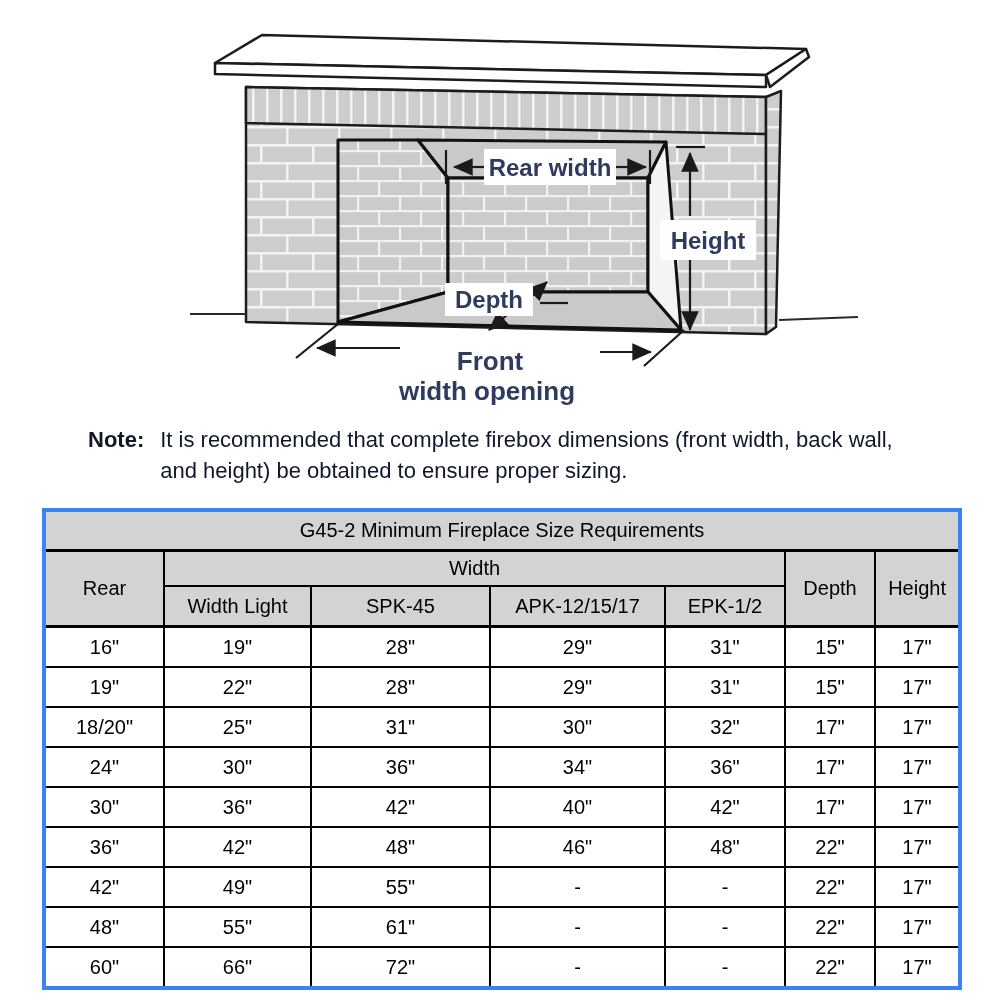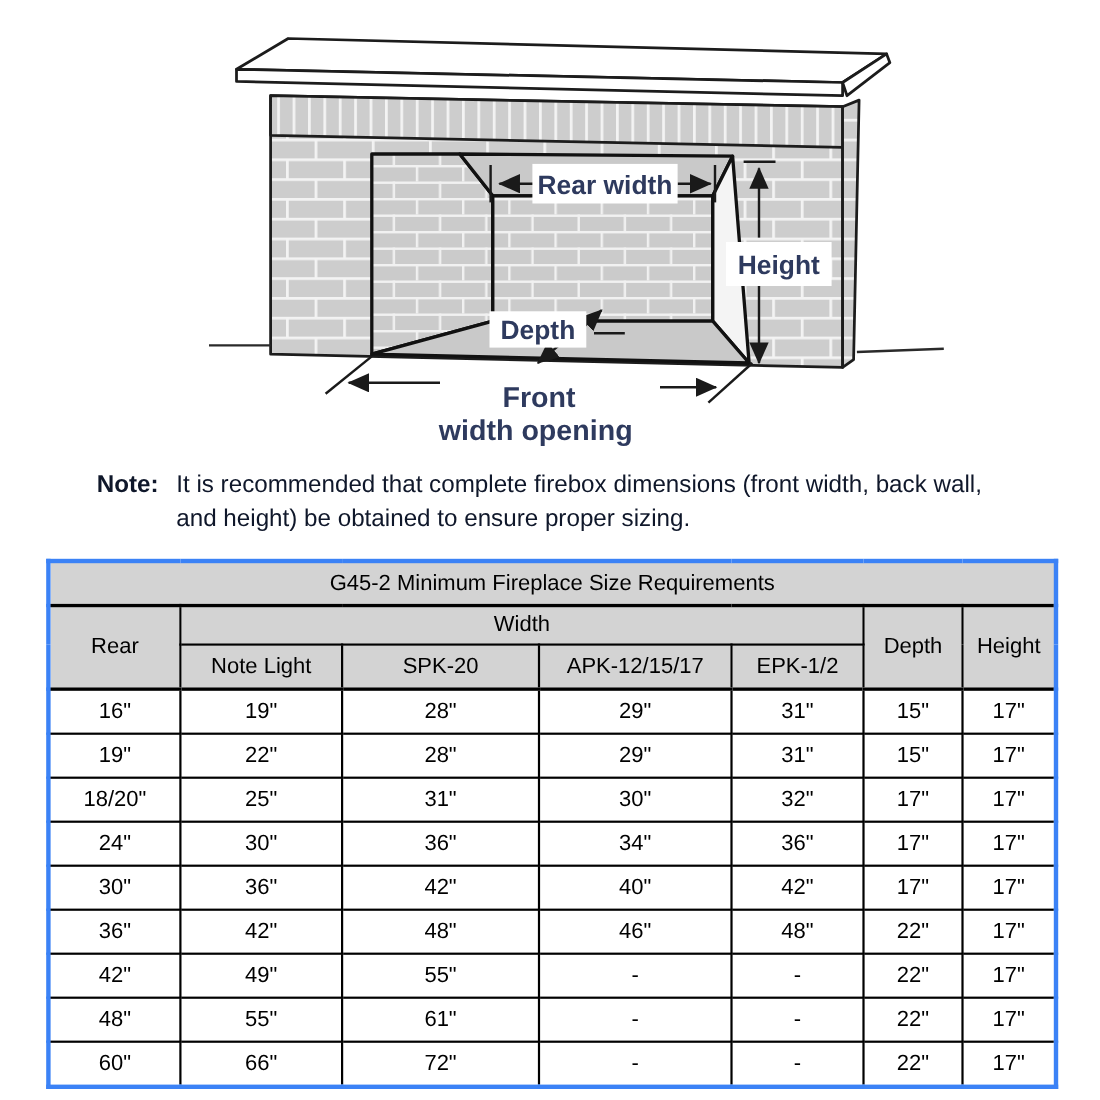--- a/index.html
+++ b/index.html
@@ -143,22 +143,22 @@
     <tr class="titlerow">
       <td colspan="7" class="hdr thickb">G45-2 Minimum Fireplace Size Requirements</td>
     </tr>
     <tr class="widthrow">
       <th rowspan="2" class="hdr thickb">Rear</th>
       <th colspan="4" class="hdr">Width</th>
       <th rowspan="2" class="hdr thickb">Depth</th>
       <th rowspan="2" class="hdr thickb">Height</th>
     </tr>
     <tr>
-      <th class="hdr thickb">Note Light</th>
-      <th class="hdr thickb">SPK-20</th>
+      <th class="hdr thickb">Width Light</th>
+      <th class="hdr thickb">SPK-45</th>
       <th class="hdr thickb">APK-12/15/17</th>
       <th class="hdr thickb">EPK-1/2</th>
     </tr>
 
     <tr>
       <td>16"</td>
       <td>19"</td>
       <td>28"</td>
       <td>29"</td>
       <td>31"</td>

